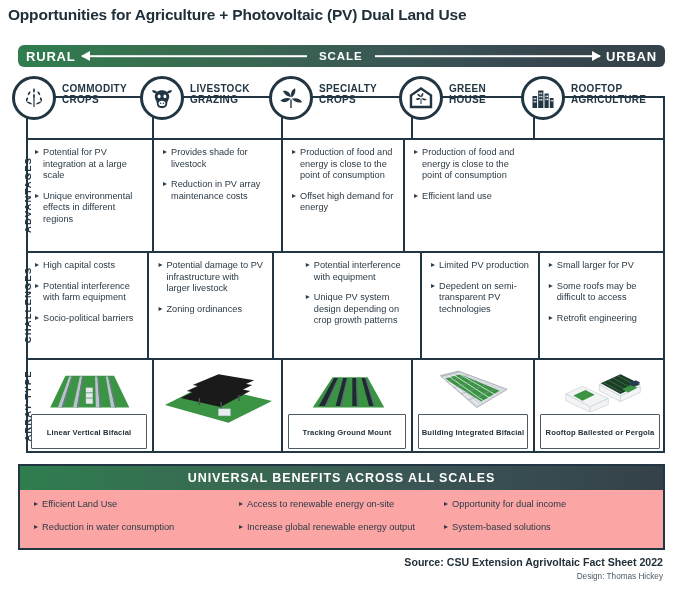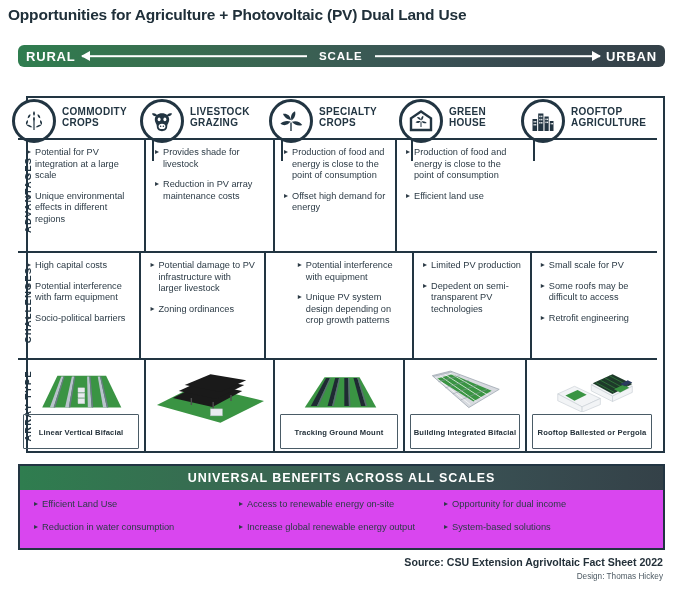--- a/index.html
+++ b/index.html
@@ -87,21 +87,21 @@
     left: 8px; top: 0;
     width: 639px; height: 357px;
     border: 2.5px solid #223542;
     background: #ffffff;
   }
 
   
   .col-heads {
     position: absolute;
     left: 8px; top: 0;
-    width: 639px; height: 48px; margin-top: 23px;
+    width: 639px; height: 48px;
   }
   .col-head {
     position: absolute;
     top: 0; height: 42px;
     border-right: 2.5px solid #223542;
     display: flex;
     align-items: center;
   }
   .col-head:last-child { border-right: none; }
   .col-head .icon-circle {
@@ -143,21 +143,21 @@
   }
   .rail-inner {
     position: absolute;
     left: 50%; top: 50%;
     transform: translate(-50%, -50%);
   }
 
   
   .row {
     position: absolute;
-    left: 0;
+    left: 8px;
     width: 639px;
     display: flex;
     border-top: 2.5px solid #223542;
   }
   .row .cell {
     border-right: 2.5px solid #223542;
     padding: 7px 8px 6px 9px;
     overflow: hidden;
   }
   .row .cell:last-child { border-right: none; }
@@ -210,21 +210,21 @@
     white-space: nowrap;
     overflow: hidden;
   }
 
   
   .benefits {
     position: absolute;
     left: 18px; top: 464px;
     width: 647px; height: 86px;
     border: 2.5px solid #223542;
-    background: #d946ef;
+    background: #fca5a5;
   }
   .benefits-head {
     height: 24px;
     background: linear-gradient(90deg, #2f7d4f 0%, #3a6552 40%, #3a5355 65%, #344148 100%);
     color: #ffffff;
     display: flex; align-items: center; justify-content: center;
     font-size: 12.5px;
     font-weight: bold;
     letter-spacing: 0.9px;
   }
@@ -427,21 +427,21 @@
     </div>
     <div class="cell" style="width:130px;margin-left:23px;">
       <div class="bullet">Potential interference with equipment</div>
       <div class="bullet">Unique PV system design depending on crop growth patterns</div>
     </div>
     <div class="cell" style="width:122px;">
       <div class="bullet">Limited PV production</div>
       <div class="bullet">Depedent on semi-transparent PV technologies</div>
     </div>
     <div class="cell" style="width:130px;">
-      <div class="bullet">Small scale for PV</div>
+      <div class="bullet">Small larger for PV</div>
       <div class="bullet">Some roofs may be difficult to access</div>
       <div class="bullet">Retrofit engineering</div>
     </div>
   </div>
 
   <div class="row-rail" style="top:262px;height:95px;">
     <div class="rail-inner">
         <span>ARRAY TYPE</span>
       </div>
   </div>

